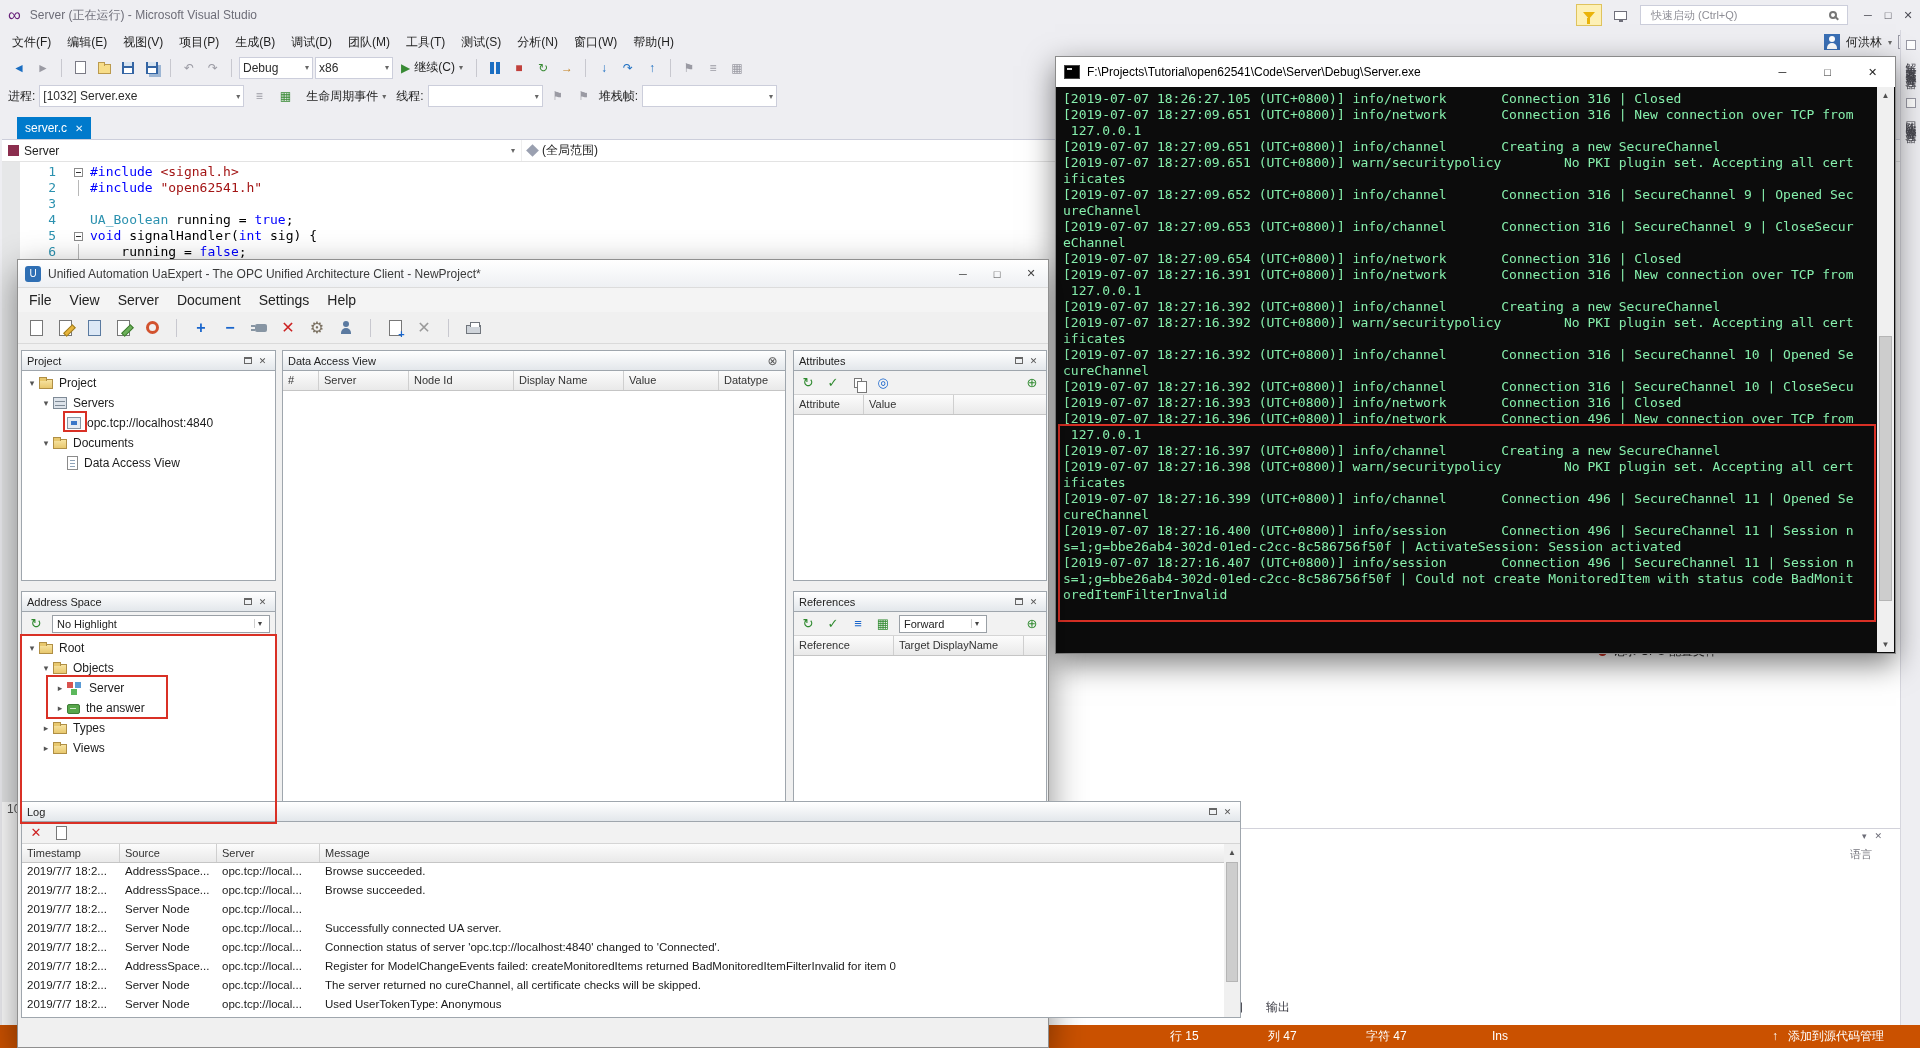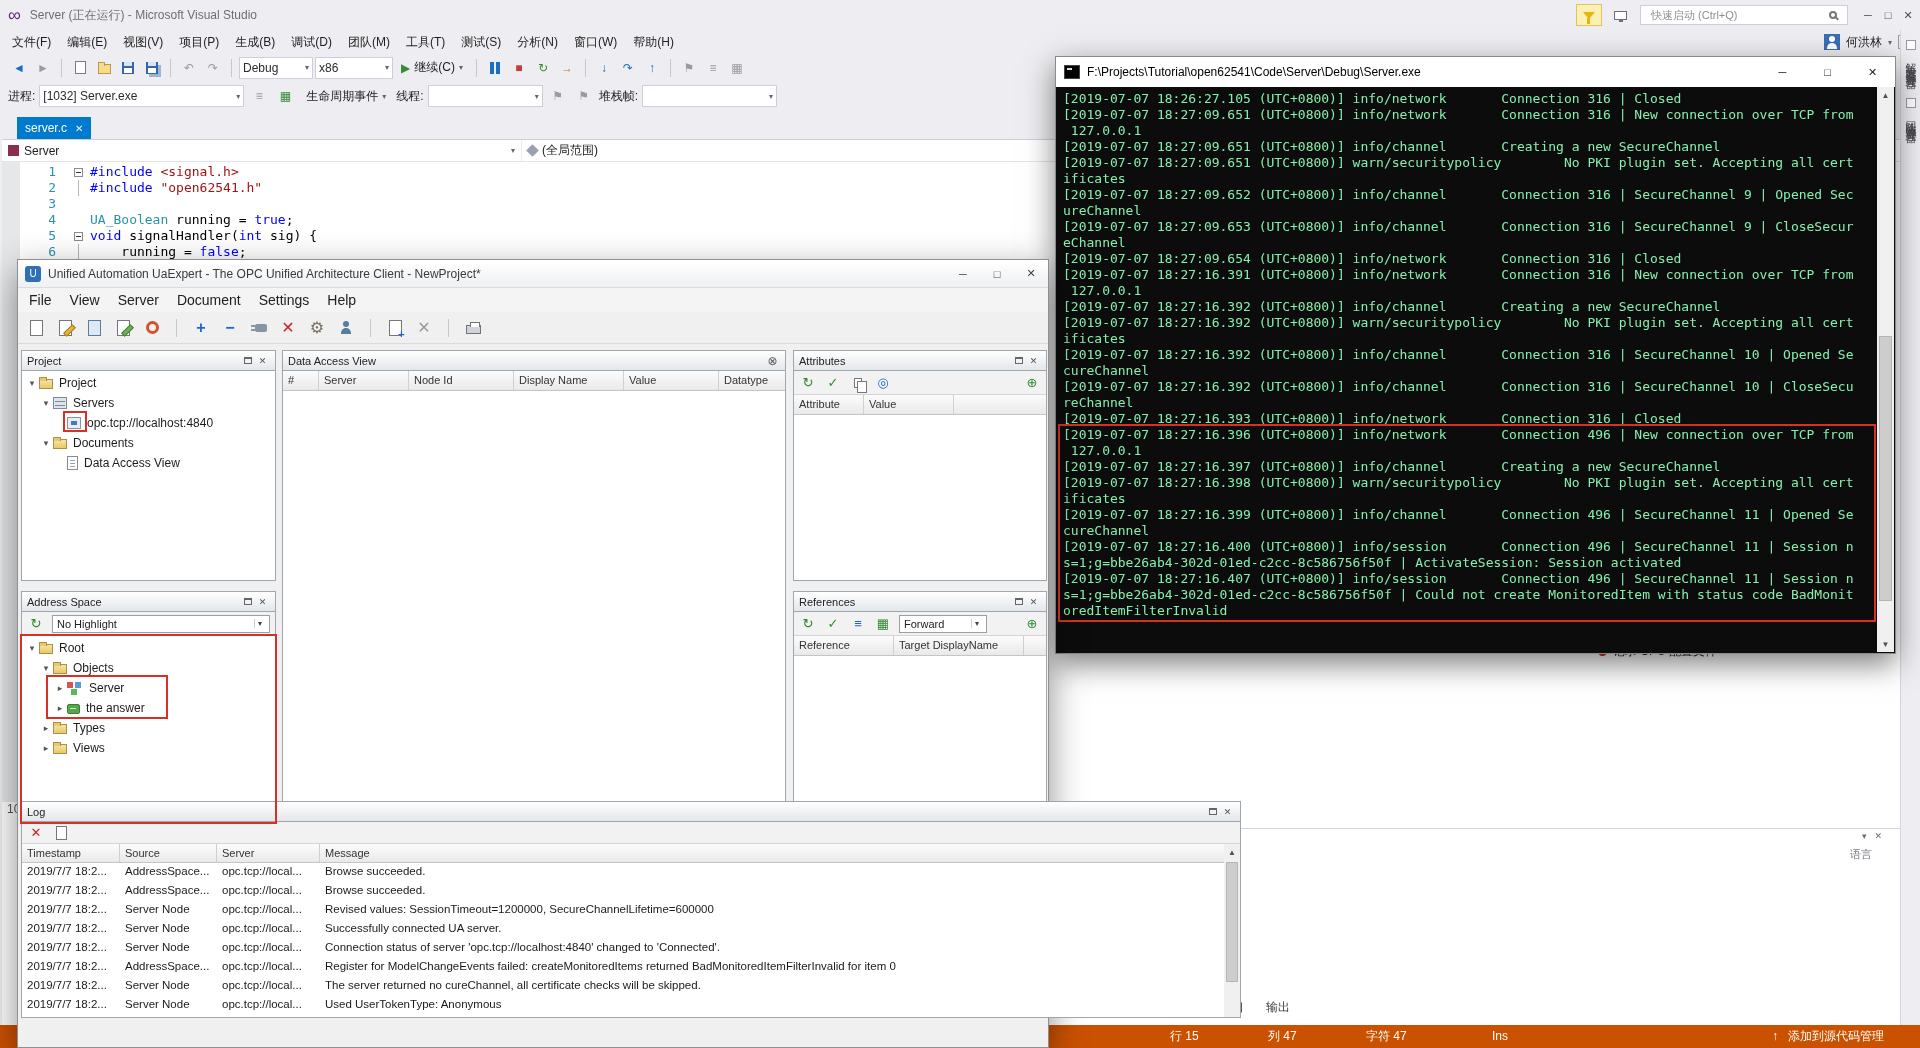--- a/index.html
+++ b/index.html
@@ -411,21 +411,20 @@
         <div class="console-line">eChannel</div>
         <div class="console-line">[2019-07-07 18:27:09.654 (UTC+0800)] info/network       Connection 316 | Closed</div>
         <div class="console-line">[2019-07-07 18:27:16.391 (UTC+0800)] info/network       Connection 316 | New connection over TCP from</div>
         <div class="console-line"> 127.0.0.1</div>
         <div class="console-line">[2019-07-07 18:27:16.392 (UTC+0800)] info/channel       Creating a new SecureChannel</div>
         <div class="console-line">[2019-07-07 18:27:16.392 (UTC+0800)] warn/securitypolicy        No PKI plugin set. Accepting all cert</div>
         <div class="console-line">ificates</div>
         <div class="console-line">[2019-07-07 18:27:16.392 (UTC+0800)] info/channel       Connection 316 | SecureChannel 10 | Opened Se</div>
         <div class="console-line">cureChannel</div>
         <div class="console-line">[2019-07-07 18:27:16.392 (UTC+0800)] info/channel       Connection 316 | SecureChannel 10 | CloseSecu</div>
-        <div class="console-line">reChannel</div>
         <div class="console-line">[2019-07-07 18:27:16.393 (UTC+0800)] info/network       Connection 316 | Closed</div>
         <div class="console-line">[2019-07-07 18:27:16.396 (UTC+0800)] info/network       Connection 496 | New connection over TCP from</div>
         <div class="console-line"> 127.0.0.1</div>
         <div class="console-line">[2019-07-07 18:27:16.397 (UTC+0800)] info/channel       Creating a new SecureChannel</div>
         <div class="console-line">[2019-07-07 18:27:16.398 (UTC+0800)] warn/securitypolicy        No PKI plugin set. Accepting all cert</div>
         <div class="console-line">ificates</div>
         <div class="console-line">[2019-07-07 18:27:16.399 (UTC+0800)] info/channel       Connection 496 | SecureChannel 11 | Opened Se</div>
         <div class="console-line">cureChannel</div>
         <div class="console-line">[2019-07-07 18:27:16.400 (UTC+0800)] info/session       Connection 496 | SecureChannel 11 | Session n</div>
         <div class="console-line">s=1;g=bbe26ab4-302d-01ed-c2cc-8c586756f50f | ActivateSession: Session activated</div>
@@ -687,21 +686,20 @@
           <div class="log-row">
             <div class="cell" style="width: 98px;">2019/7/7 18:2...</div>
             <div class="cell" style="width: 97px;">AddressSpace...</div>
             <div class="cell" style="width: 103px;">opc.tcp://local...</div>
             <div class="cell" style="flex: 1 1 0%;">Browse succeeded.</div>
           </div>
           <div class="log-row">
             <div class="cell" style="width: 98px;">2019/7/7 18:2...</div>
             <div class="cell" style="width: 97px;">Server Node</div>
             <div class="cell" style="width: 103px;">opc.tcp://local...</div>
-            <div class="cell" style="flex: 1 1 0%;">Revised values: SessionTimeout=1200000, SecureChannelLifetime=600000</div>
           </div>
           <div class="log-row">
             <div class="cell" style="width: 98px;">2019/7/7 18:2...</div>
             <div class="cell" style="width: 97px;">Server Node</div>
             <div class="cell" style="width: 103px;">opc.tcp://local...</div>
             <div class="cell" style="flex: 1 1 0%;">Successfully connected UA server.</div>
           </div>
           <div class="log-row">
             <div class="cell" style="width: 98px;">2019/7/7 18:2...</div>
             <div class="cell" style="width: 97px;">Server Node</div>

